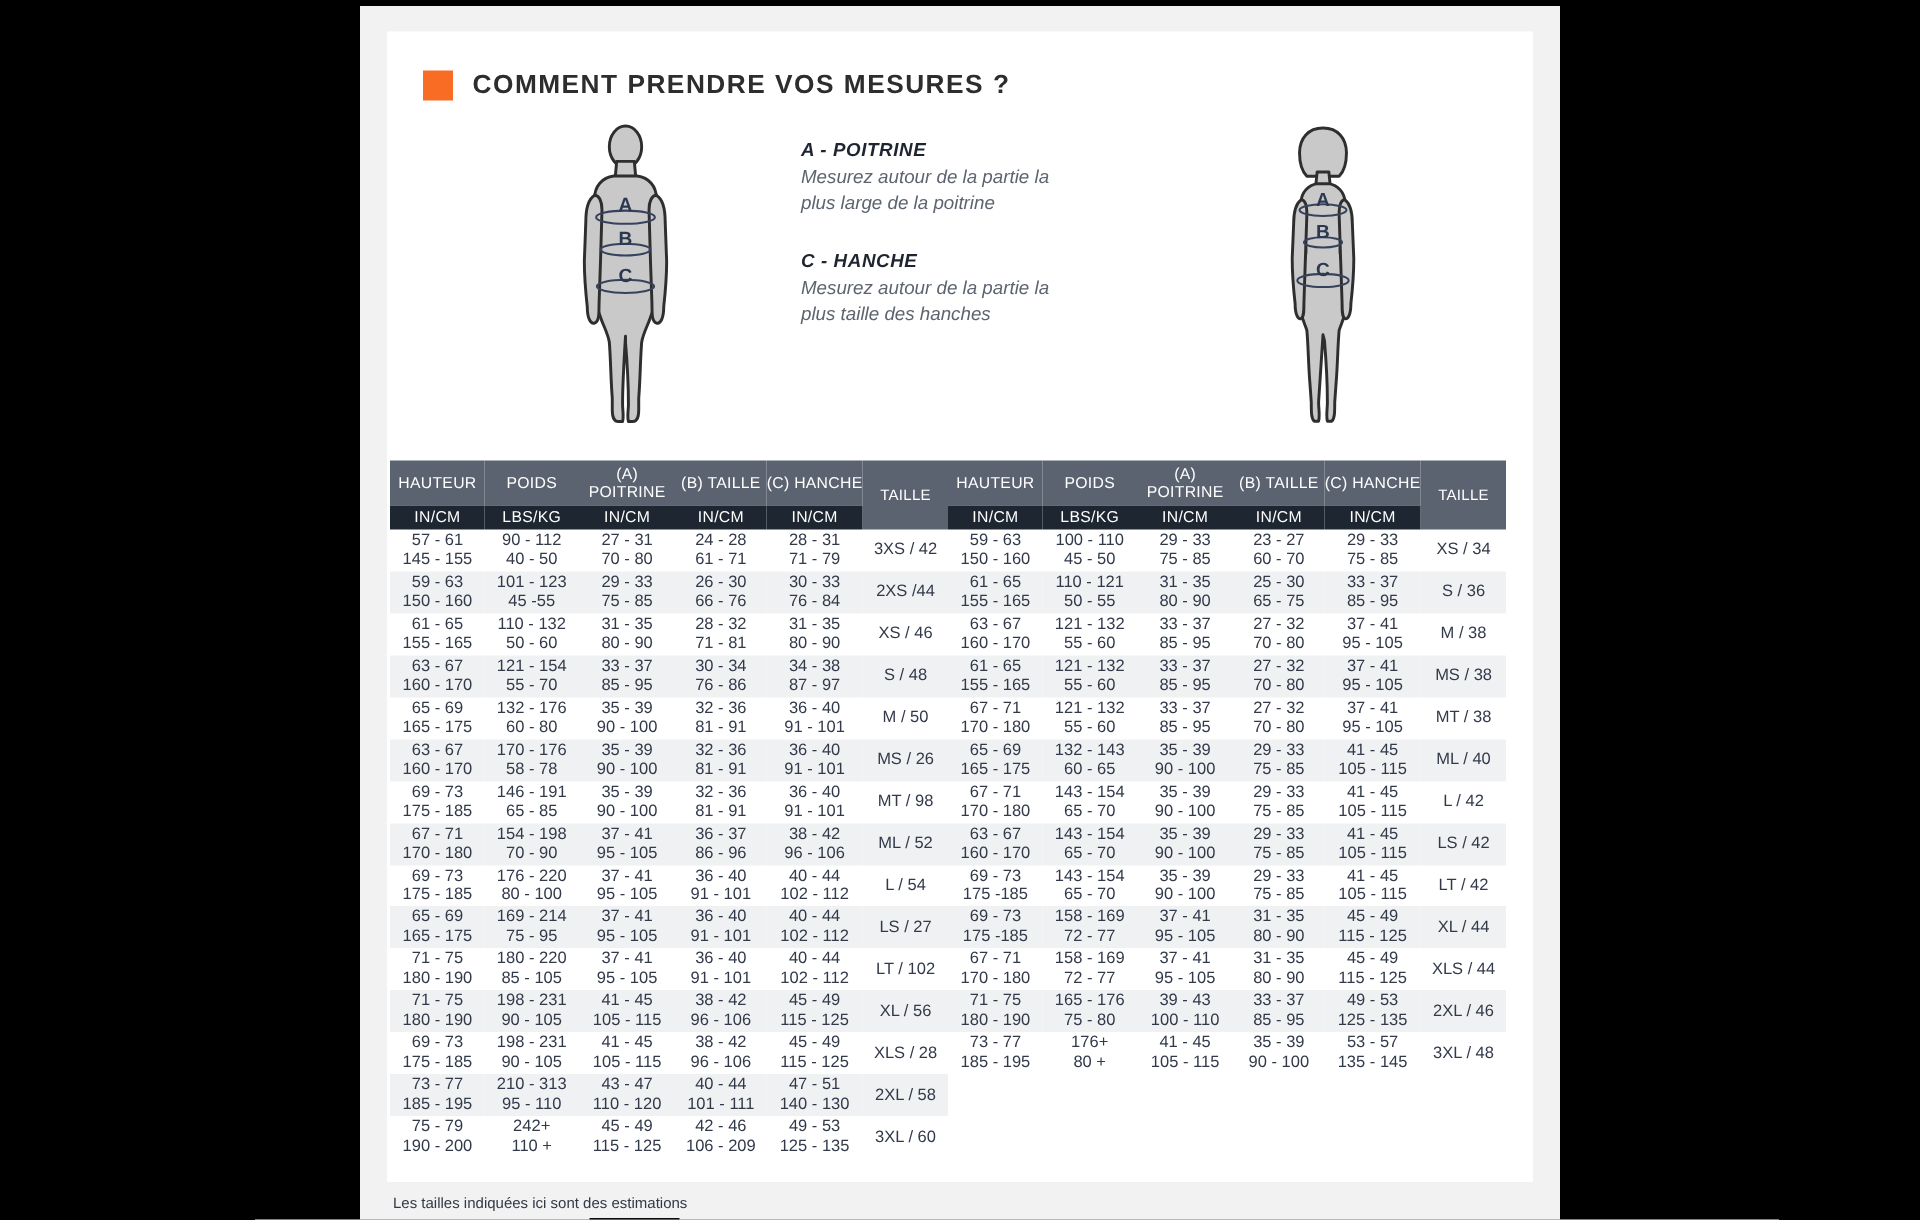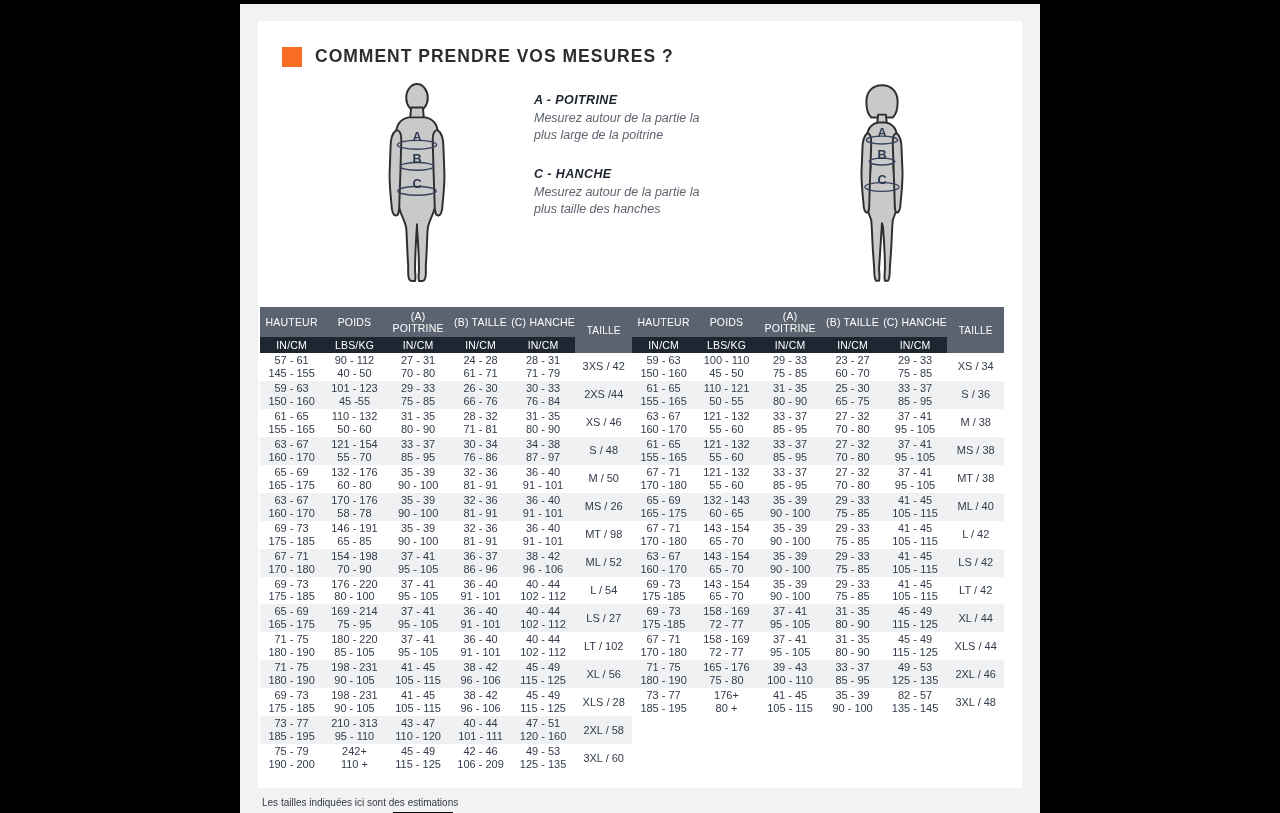--- a/index.html
+++ b/index.html
@@ -434,21 +434,21 @@
               <td>
                 <div>43 - 47</div>
                 <div>110 - 120</div>
               </td>
               <td>
                 <div>40 - 44</div>
                 <div>101 - 111</div>
               </td>
               <td>
                 <div>47 - 51</div>
-                <div>120 - 160</div>
+                <div>140 - 130</div>
               </td>
               <td>2XL / 58</td>
             </tr>
             <tr>
               <td>
                 <div>75 - 79</div>
                 <div>190 - 200</div>
               </td>
               <td>
                 <div>242+</div>
@@ -784,21 +784,21 @@
               </td>
               <td>
                 <div>41 - 45</div>
                 <div>105 - 115</div>
               </td>
               <td>
                 <div>35 - 39</div>
                 <div>90 - 100</div>
               </td>
               <td>
-                <div>82 - 57</div>
+                <div>53 - 57</div>
                 <div>135 - 145</div>
               </td>
               <td>3XL / 48</td>
             </tr>
           </tbody>
         </table>
     </div>
 
   </div>
 

